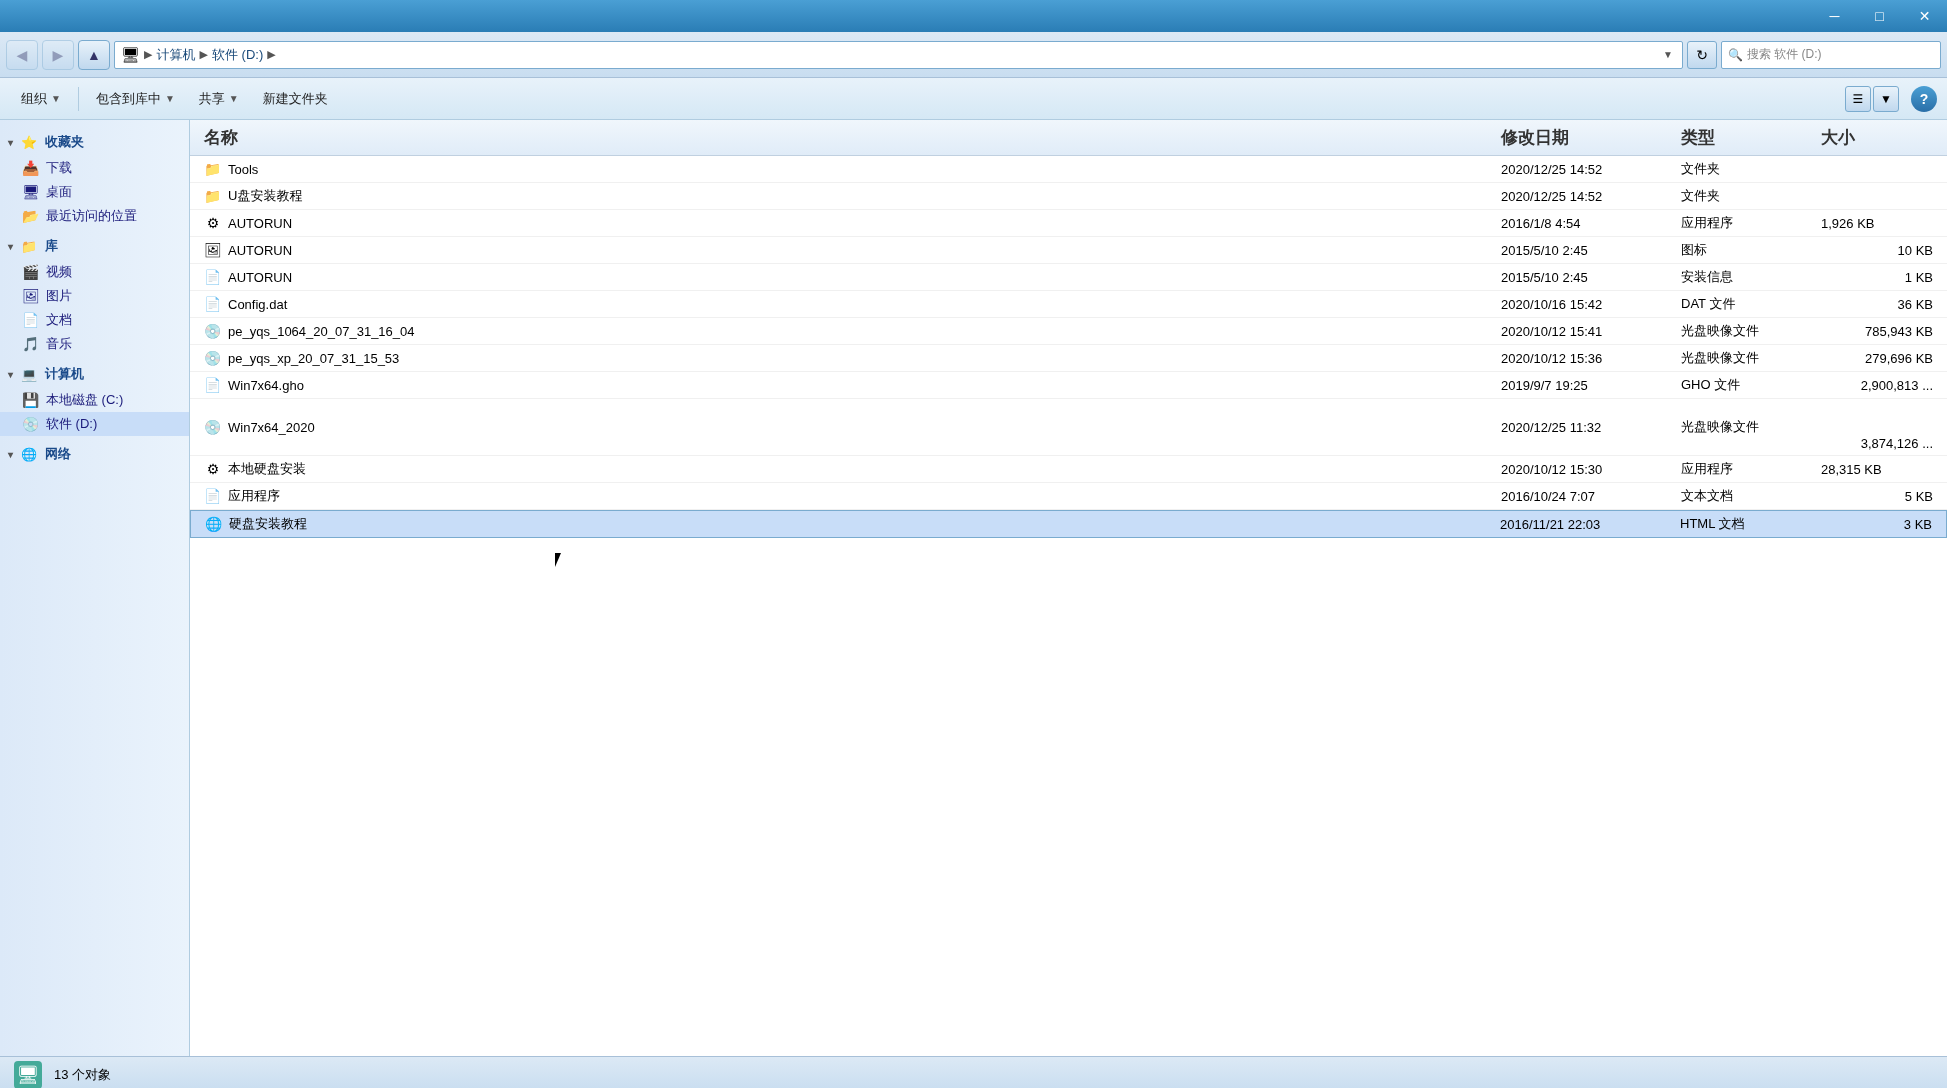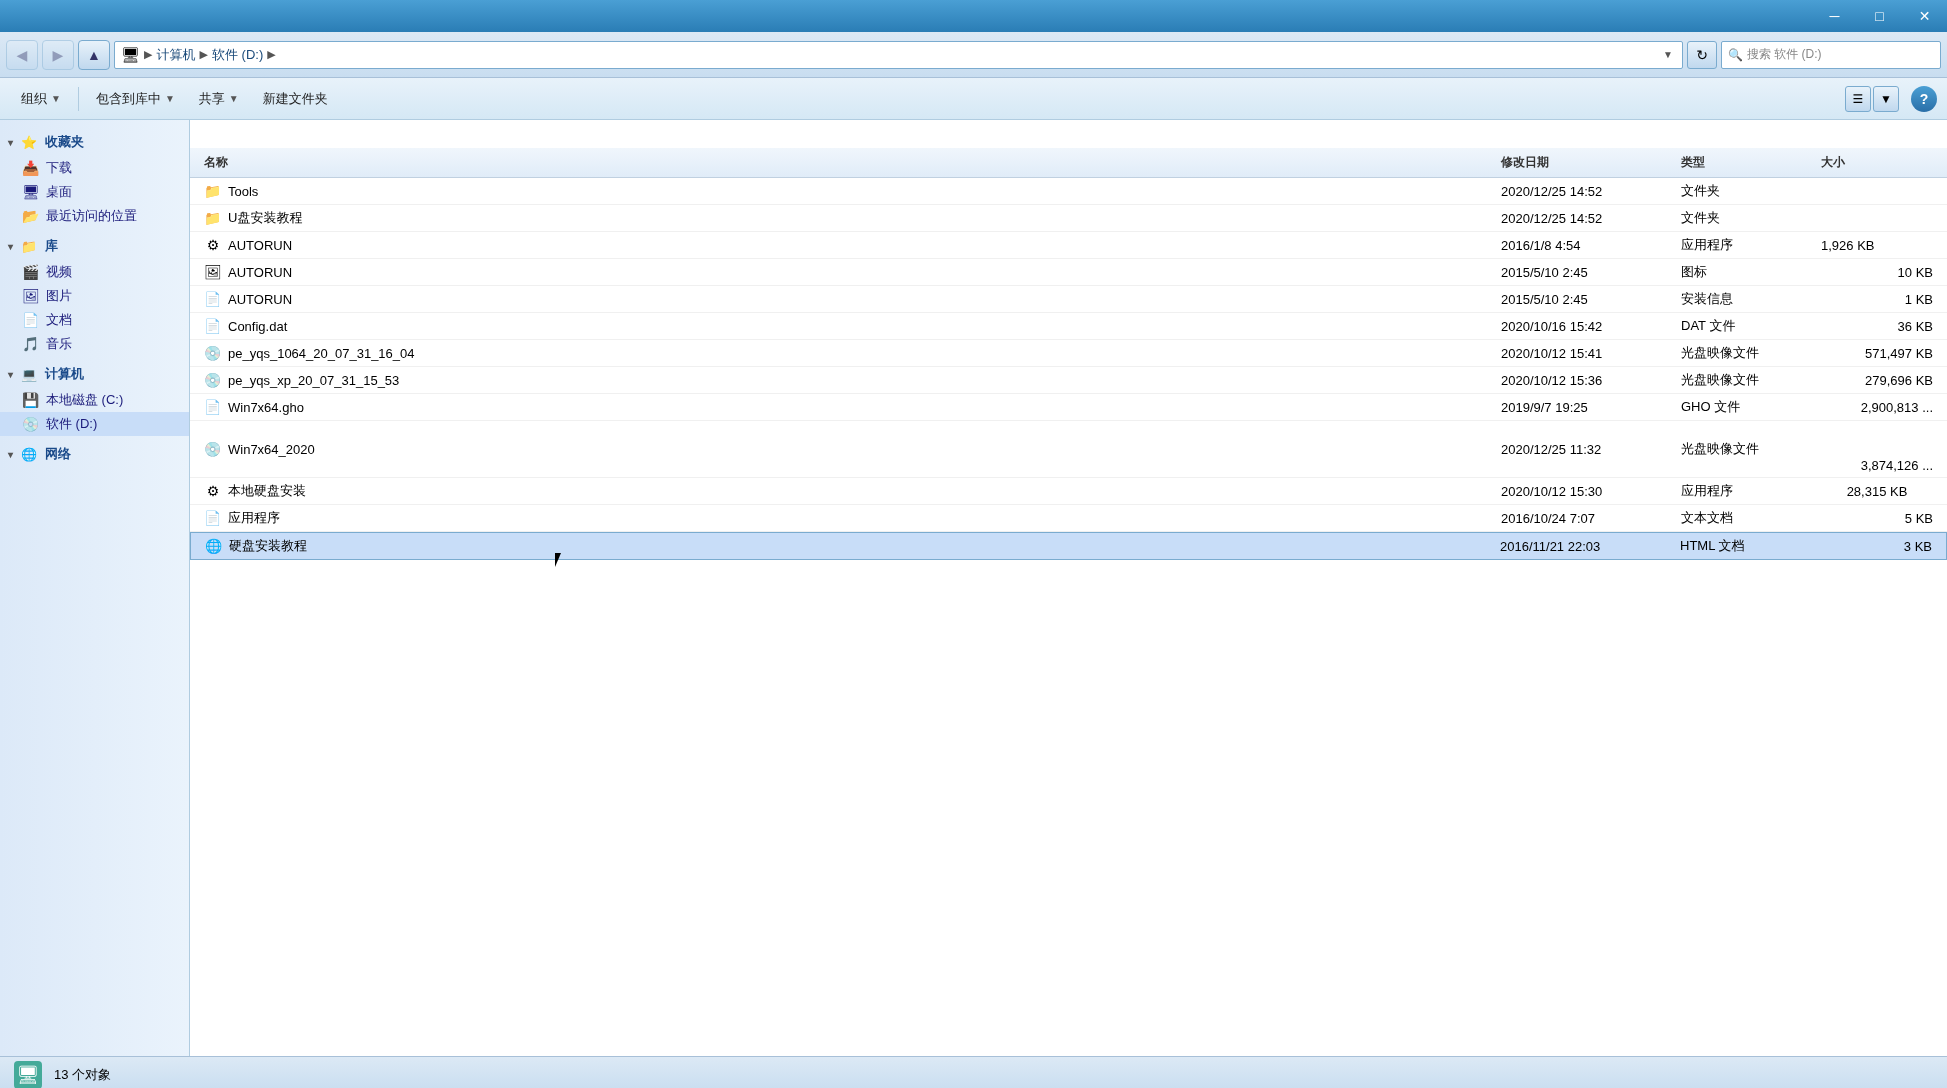--- a/index.html
+++ b/index.html
@@ -246,26 +246,25 @@
       flex: 1;
       background: white;
       overflow-y: auto;
     }
     .file-list-header {
       display: grid;
       grid-template-columns: 1fr 180px 140px 120px;
       padding: 4px 10px;
       border-bottom: 1px solid #c0d0e0;
       background: linear-gradient(to bottom, #f0f6fc, #e0ecf8);
-      font-size: 12px;
+      font-size: 17px;
       color: #333;
       font-weight: bold;
       position: sticky;
       top: 0;
-      margin-top: 28px;
     }
     .file-list-header div {
       padding: 2px 4px;
     }
     .file-row {
       display: grid;
       grid-template-columns: 1fr 180px 140px 120px;
       padding: 2px 10px;
       border-bottom: 1px solid #f0f0f0;
       align-items: center;
@@ -541,21 +540,21 @@
           <div>DAT 文件</div>
           <div style="text-align: right;">36 KB</div>
         </div>
         <div class="file-row">
           <div class="file-name">
             <span class="file-icon">💿</span>
             <span>pe_yqs_1064_20_07_31_16_04</span>
           </div>
           <div>2020/10/12 15:41</div>
           <div>光盘映像文件</div>
-          <div style="text-align: right;">571,497 KB</div>
+          <div style="text-align: right;">785,943 KB</div>
         </div>
         <div class="file-row">
           <div class="file-name">
             <span class="file-icon">💿</span>
             <span>pe_yqs_xp_20_07_31_15_53</span>
           </div>
           <div>2020/10/12 15:36</div>
           <div>光盘映像文件</div>
           <div style="text-align: right;">279,696 KB</div>
         </div>
@@ -577,21 +576,21 @@
           <div>光盘映像文件</div>
           <div style="text-align: right; margin-top: 33px;">3,874,126 ...</div>
         </div>
         <div class="file-row">
           <div class="file-name">
             <span class="file-icon">⚙</span>
             <span>本地硬盘安装</span>
           </div>
           <div>2020/10/12 15:30</div>
           <div>应用程序</div>
-          <div style="text-align: center;">28,315 KB</div>
+          <div style="text-align: left;">28,315 KB</div>
         </div>
         <div class="file-row">
           <div class="file-name">
             <span class="file-icon">📄</span>
             <span>应用程序</span>
           </div>
           <div>2016/10/24 7:07</div>
           <div>文本文档</div>
           <div style="text-align: right;">5 KB</div>
         </div>

